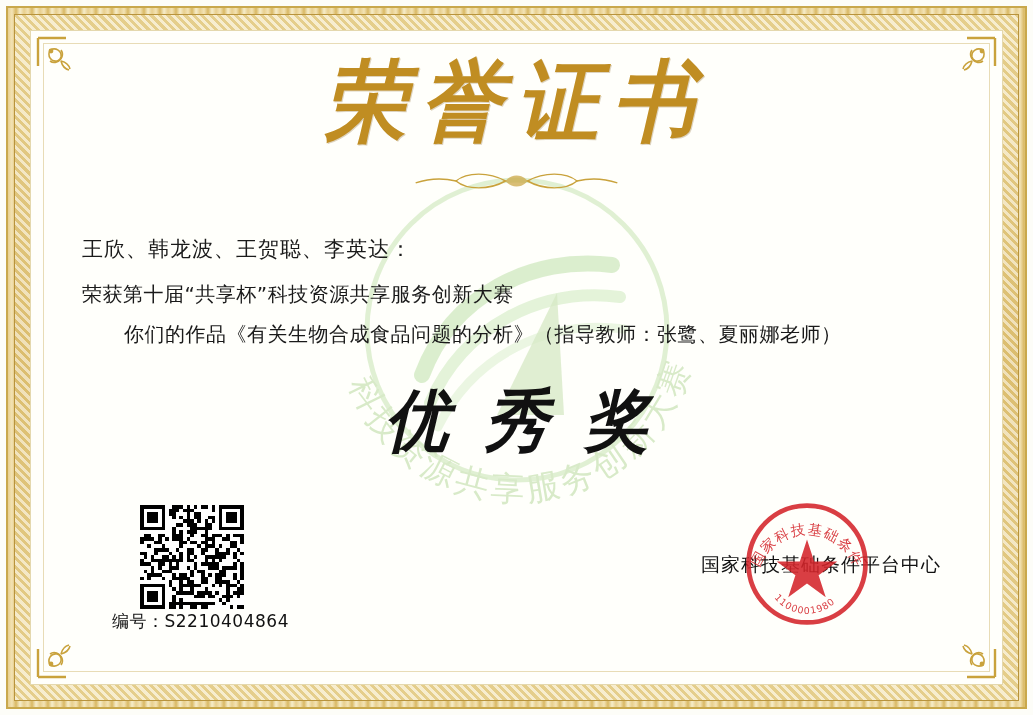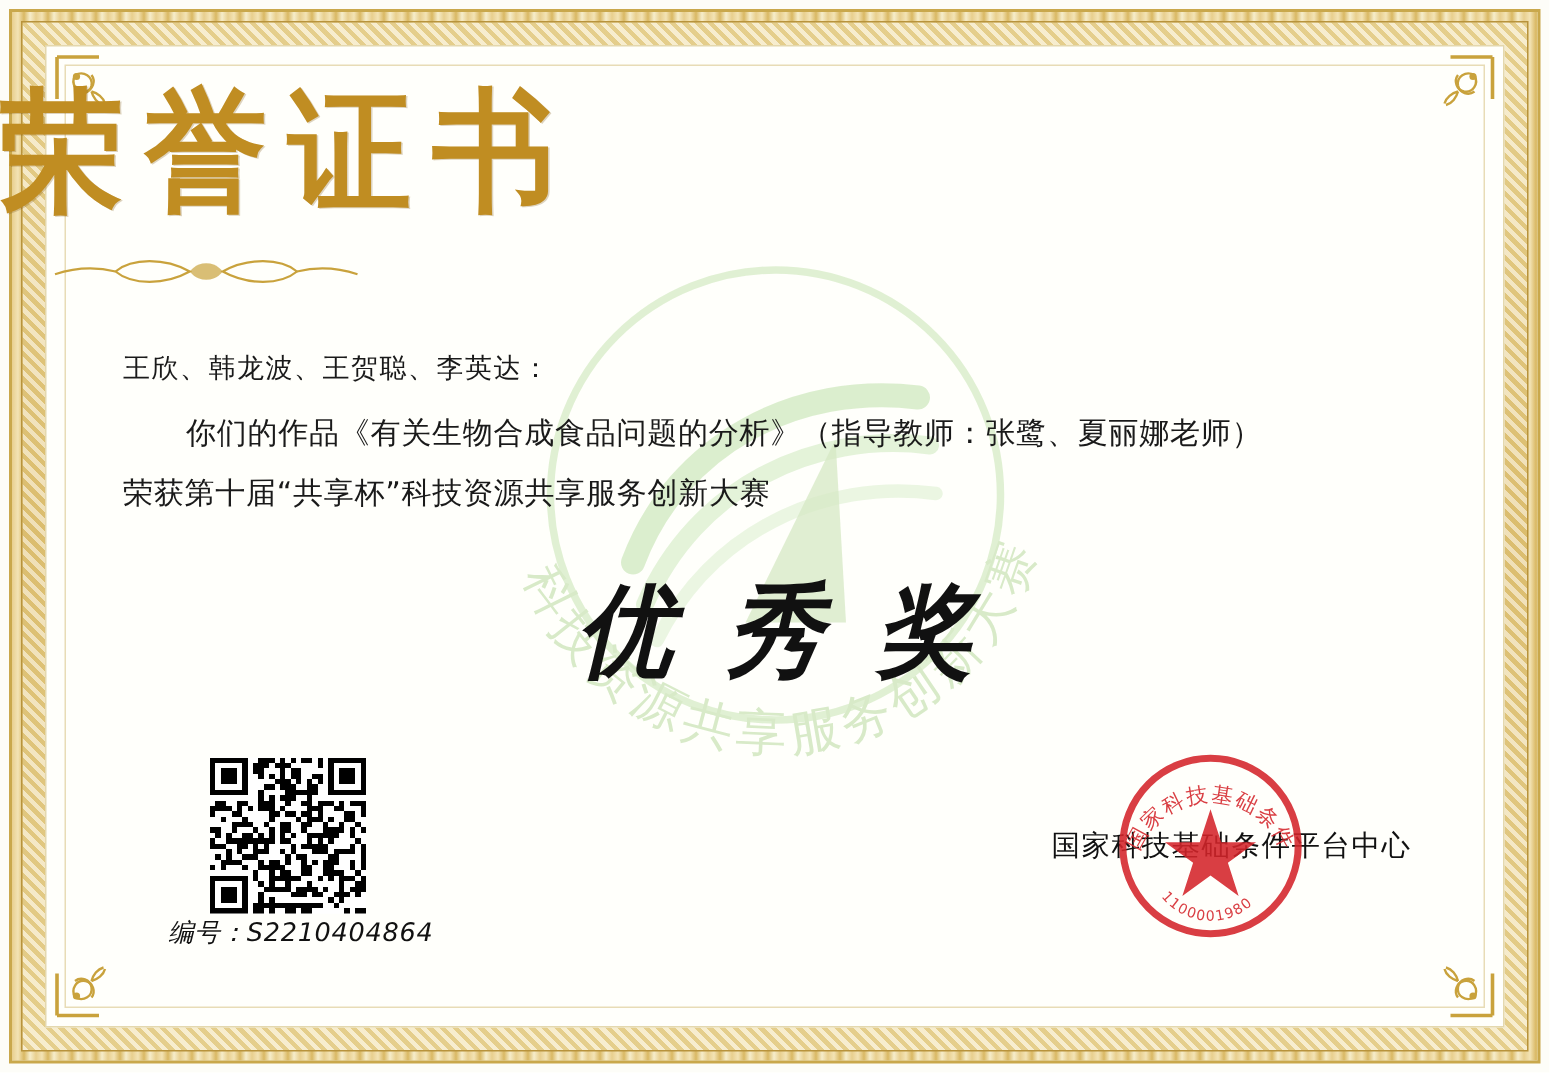--- a/index.html
+++ b/index.html
@@ -98,20 +98,22 @@
     pointer-events: none;
   }
   .watermark svg { width: 100%; height: 100%; }
 
   
   .title-block {
     position: absolute;
     left: 0;
     right: 0;
     top: 58px;
+    text-align: center;
+    font-style: italic;
   }
   .title {
     font-family: "DejaVu Serif", "Liberation Serif", serif;
     font-size: 82px;
     font-weight: 700;
     letter-spacing: 14px;
     line-height: 1.05;
     background: linear-gradient(180deg, #e8c濃 0%, #c8972f 100%);
     color: #c08d22;
     background-image: linear-gradient(180deg, #f0d municipal 0%, #b9821b 100%);
@@ -133,21 +135,21 @@
     position: absolute;
     left: 82px;
     right: 72px;
     top: 228px;
     font-family: "DejaVu Sans", "Liberation Sans", sans-serif;
     color: #1a1a1a;
     font-size: 20px;
     line-height: 2.0;
   }
   .salutation {
-    font-size: 18px;
+    font-size: 21px;
     margin-bottom: 4px;
     letter-spacing: 1px;
   }
   .para {
     font-size: 20px;
     letter-spacing: 0.5px;
   }
   .para.indent { text-indent: 42px; }
 
   
@@ -179,21 +181,20 @@
   .qr canvas, .qr svg { display: block; }
 
   .serial {
     position: absolute;
     left: 112px;
     top: 610px;
     font-family: "DejaVu Sans", "Liberation Sans", sans-serif;
     font-size: 17px;
     color: #111;
     letter-spacing: 0.5px;
-    font-style: italic;
   }
 
   
   .issuer {
     position: absolute;
     right: 92px;
     top: 545px;
     text-align: center;
     font-family: "DejaVu Sans", "Liberation Sans", sans-serif;
     font-size: 19px;
@@ -291,22 +292,22 @@
         <path d="M138 12 C120 2 96 2 84 12 C96 22 120 22 138 12z"></path>
         <path d="M162 12 C180 2 204 2 216 12 C204 22 180 22 162 12z"></path>
         <path d="M84 12 C68 8 52 10 40 14"></path>
         <path d="M216 12 C232 8 248 10 260 14"></path>
       </svg>
     </div>
   </div>
 
   <div class="body-text">
     <div class="salutation">王欣、韩龙波、王贺聪、李英达：</div>
+    <div class="para">荣获第十届“共享杯”科技资源共享服务创新大赛</div>
     <div class="para indent">你们的作品《有关生物合成食品问题的分析》（指导教师：张鹭、夏丽娜老师）</div>
-    <div class="para">荣获第十届“共享杯”科技资源共享服务创新大赛</div>
   </div>
 
   <div class="award">优秀奖</div>
 
   <div class="qr">
     <svg id="qr-svg" viewBox="0 0 29 29" width="104" height="104" shape-rendering="crispEdges">
         <rect width="29" height="29" fill="#ffffff"></rect>
         <rect x="0" y="0" width="1" height="1" fill="#000"></rect>
         <rect x="1" y="0" width="1" height="1" fill="#000"></rect>
         <rect x="2" y="0" width="1" height="1" fill="#000"></rect>

